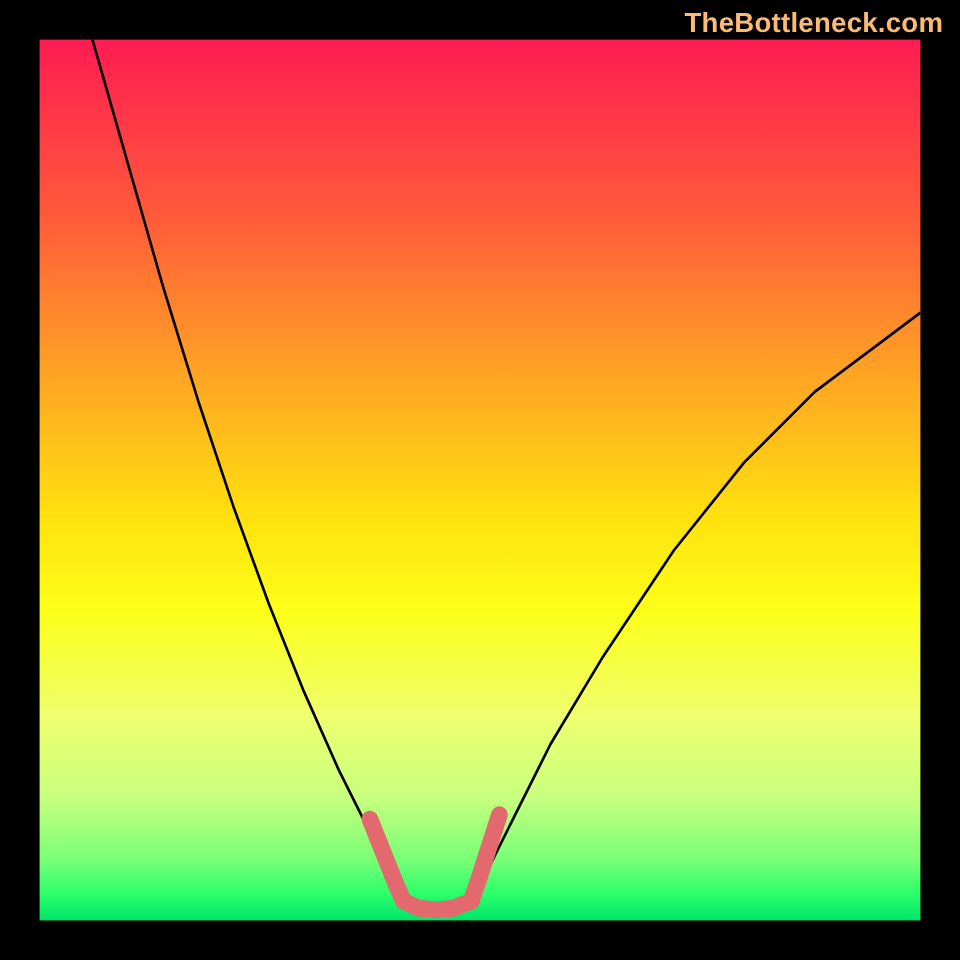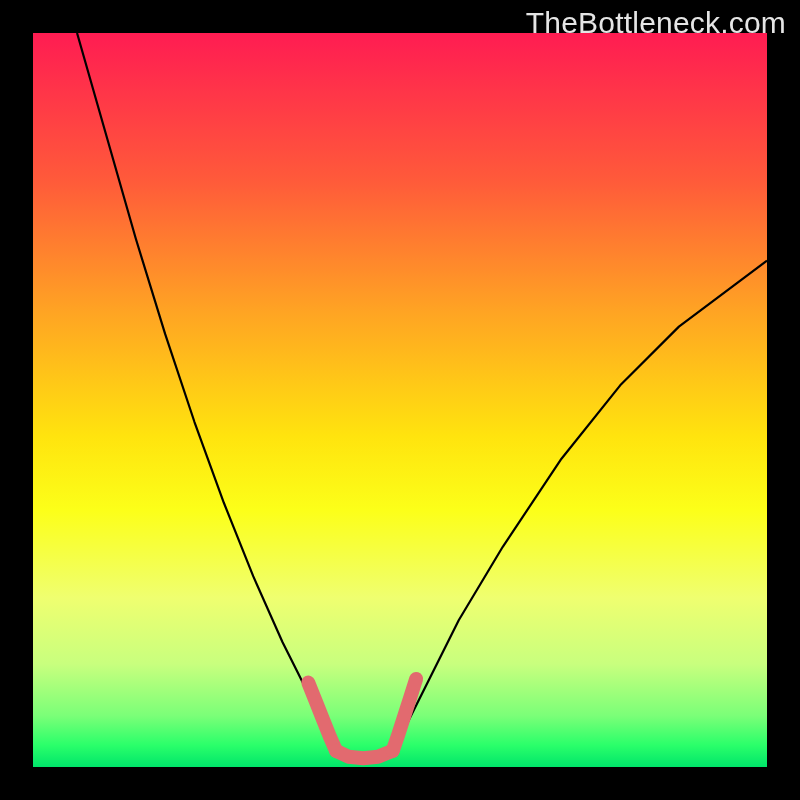--- a/index.html
+++ b/index.html
@@ -28,23 +28,23 @@
       #7bff78 93%,
       #2bff6a 97%,
       #00e56a 100%
     );
   }
   .watermark {
     position: absolute;
     top: 6px;
     right: 14px;
     font-family: Arial, Helvetica, sans-serif;
-    font-size: 30px;
-    font-weight: 400;
-    color: #e5e5e5;
+    font-size: 23px;
+    font-weight: 700;
+    color: #fdba74;
     letter-spacing: 0.2px;
     user-select: none;
   }
   svg.curves {
     position: absolute;
     left: 0;
     top: 0;
     width: 734px;
     height: 734px;
     overflow: visible;

